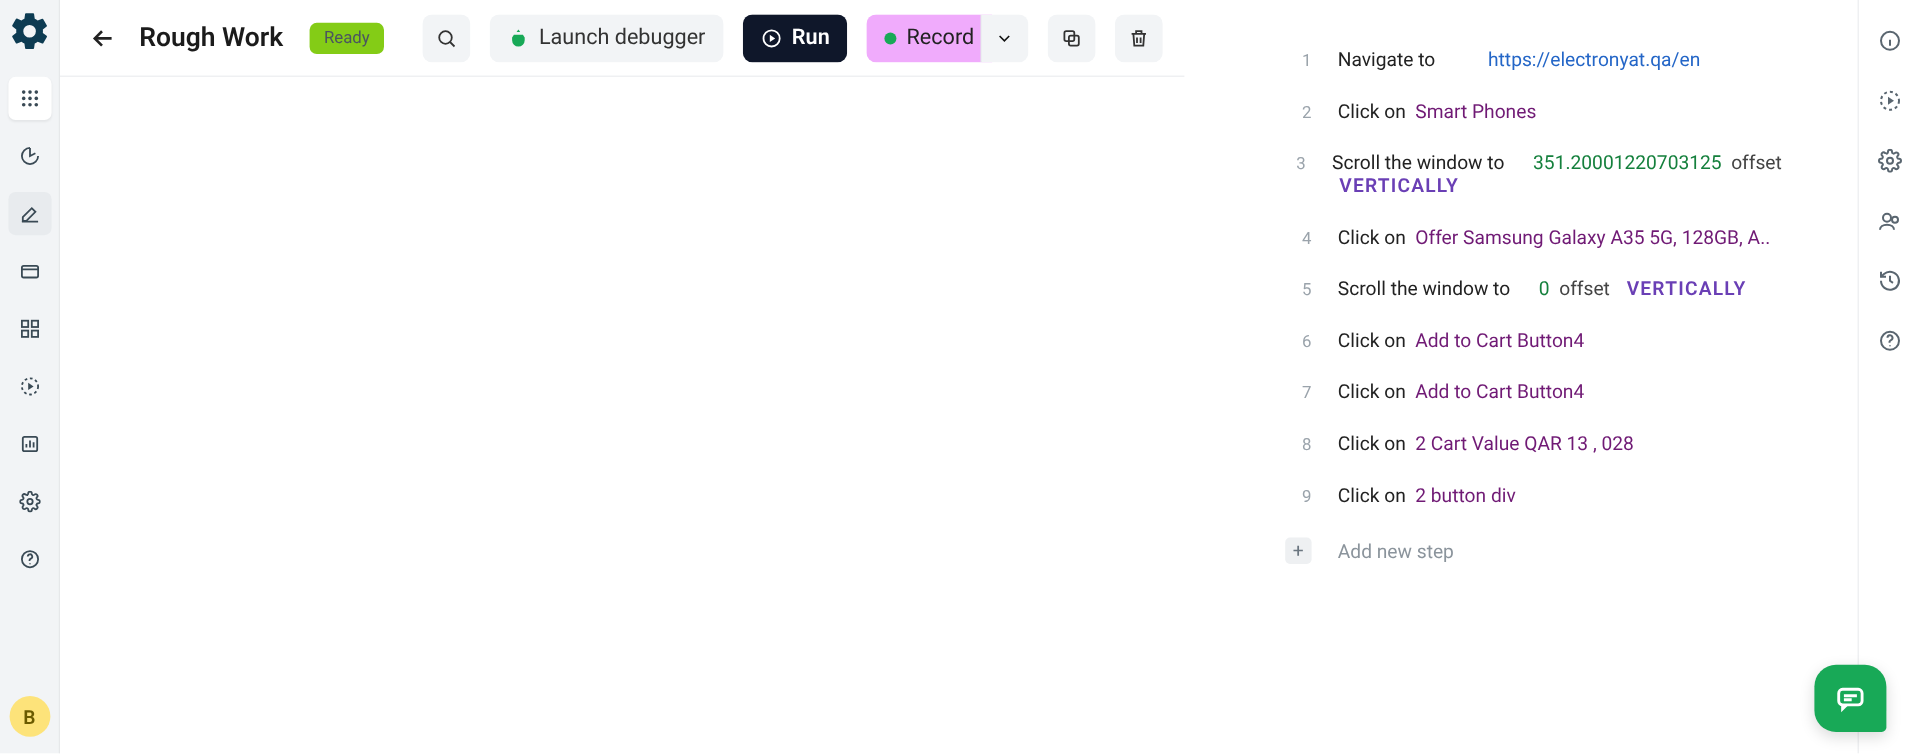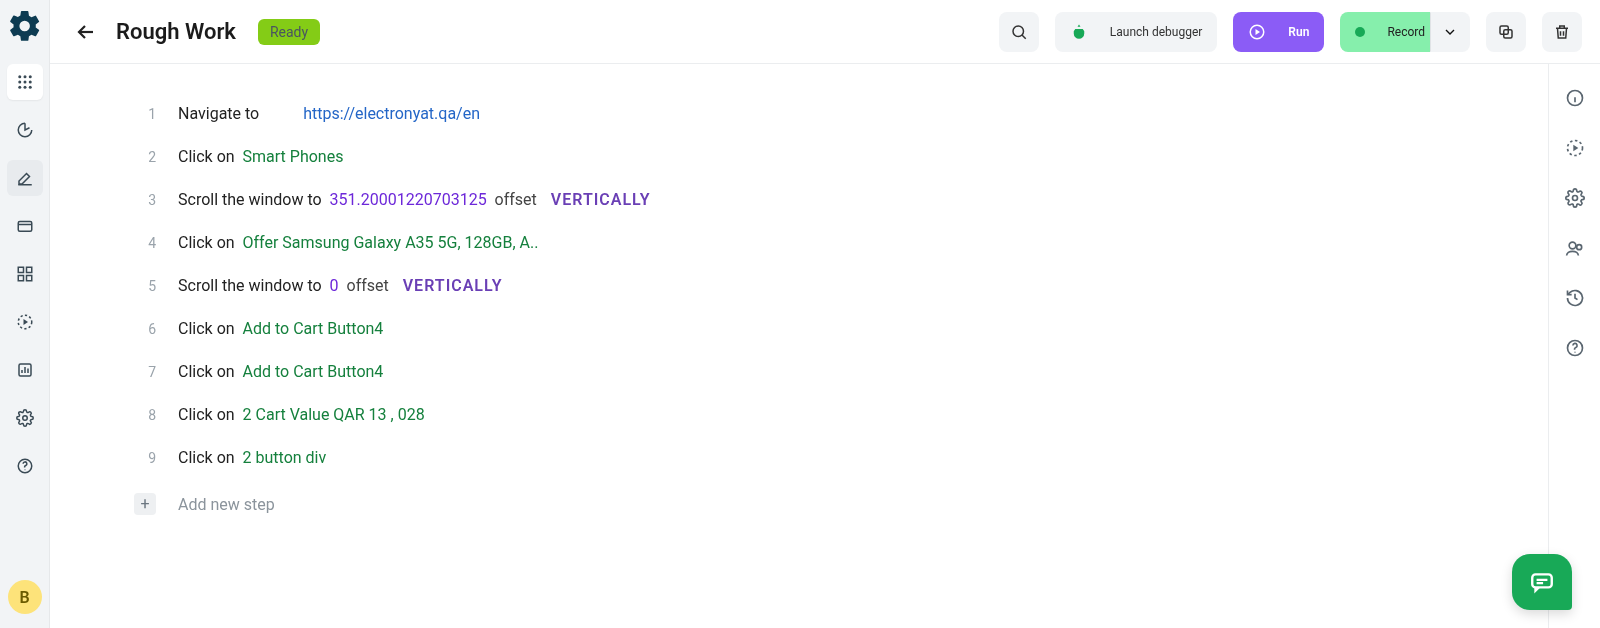--- a/index.html
+++ b/index.html
@@ -36,21 +36,21 @@
     bottom: 14px;
     width: 34px; height: 34px;
     border-radius: 50%;
     background: #fde37a;
     color: #6b5b00;
     display: flex; align-items: center; justify-content: center;
     font-weight: 600;
   }
 
   
-  .main { flex: 1; display: flex; flex-direction: column; min-width: 0; justify-content: flex-end; }
+  .main { flex: 1; display: flex; flex-direction: row; min-width: 0; justify-content: flex-end; }
   .topbar {
     height: 64px;
     border-bottom: 1px solid #ebedef;
     display: flex;
     align-items: center;
     padding: 0 18px 0 24px;
     gap: 16px;
   }
   .back-btn { color: #222; cursor: pointer; display: flex; }
   .title { font-size: 22px; font-weight: 600; color: #1b1b1b; margin-left: 2px; }
@@ -60,32 +60,32 @@
     padding: 5px 12px;
     border-radius: 6px;
     font-size: 14px;
     margin-left: 6px;
   }
   .topbar-spacer { flex: 1; }
   .btn {
     height: 40px;
     display: inline-flex;
     align-items: center;
-    gap: 22px;
+    gap: 8px;
     padding: 0 14px;
     border-radius: 8px;
-    font-size: 12px;
+    font-size: 18px;
     cursor: pointer;
     border: 1px solid transparent;
   }
   .btn svg { display: block; }
   .btn-icon { width: 40px; justify-content: center; padding: 0; background: #f2f4f6; color: #333; }
   .btn-ghost { background: #f2f4f6; color: #333; }
-  .btn-run { background: #8b5cf6; color: #fff; font-weight: 600; }
-  .btn-record { background: #86efac; color: #222; }
+  .btn-run { background: #0f172a; color: #fff; font-weight: 600; }
+  .btn-record { background: #f0abfc; color: #222; }
   .btn-record .dot { width: 10px; height: 10px; border-radius: 50%; background: #18a957; display: inline-block; }
   .btn-chevron { width: 40px; background: #f2f4f6; justify-content: center; padding: 0; margin-left: -10px; border-left: 1px solid #e0e3e6; border-radius: 0 8px 8px 0; }
 
   .btn-group { display: flex; }
   .btn-group .btn-record { border-radius: 8px 0 0 8px; }
   .green-bug { color: #18a957; }
 
   
   .content-wrap { flex: 1; display: flex; min-height: 0; }
   .steps-panel { flex: 1; padding: 28px 40px 20px 80px; overflow-y: auto; }
@@ -111,22 +111,22 @@
   }
   .step-num {
     width: 26px;
     text-align: right;
     color: #9aa3ab;
     font-size: 14px;
   }
   .step-text { color: #222; }
   .step-text .kw {}
   .step-text .url { color: #2466c7; margin-left: 36px; }
-  .step-text .target { color: #15803d; }
-  .step-text .num { color: #6d28d9; }
+  .step-text .target { color: #701a75; }
+  .step-text .num { color: #15803d; margin-left: 16px; }
   .step-text .off { color: #444; margin: 16px 4px; }
   .step-text .mode {
     color: #6a3fb5;
     font-size: 16px;
     letter-spacing: 1px;
     font-weight: 600;
     margin-left: 6px;
   }
   .add-row {
     display: flex;

